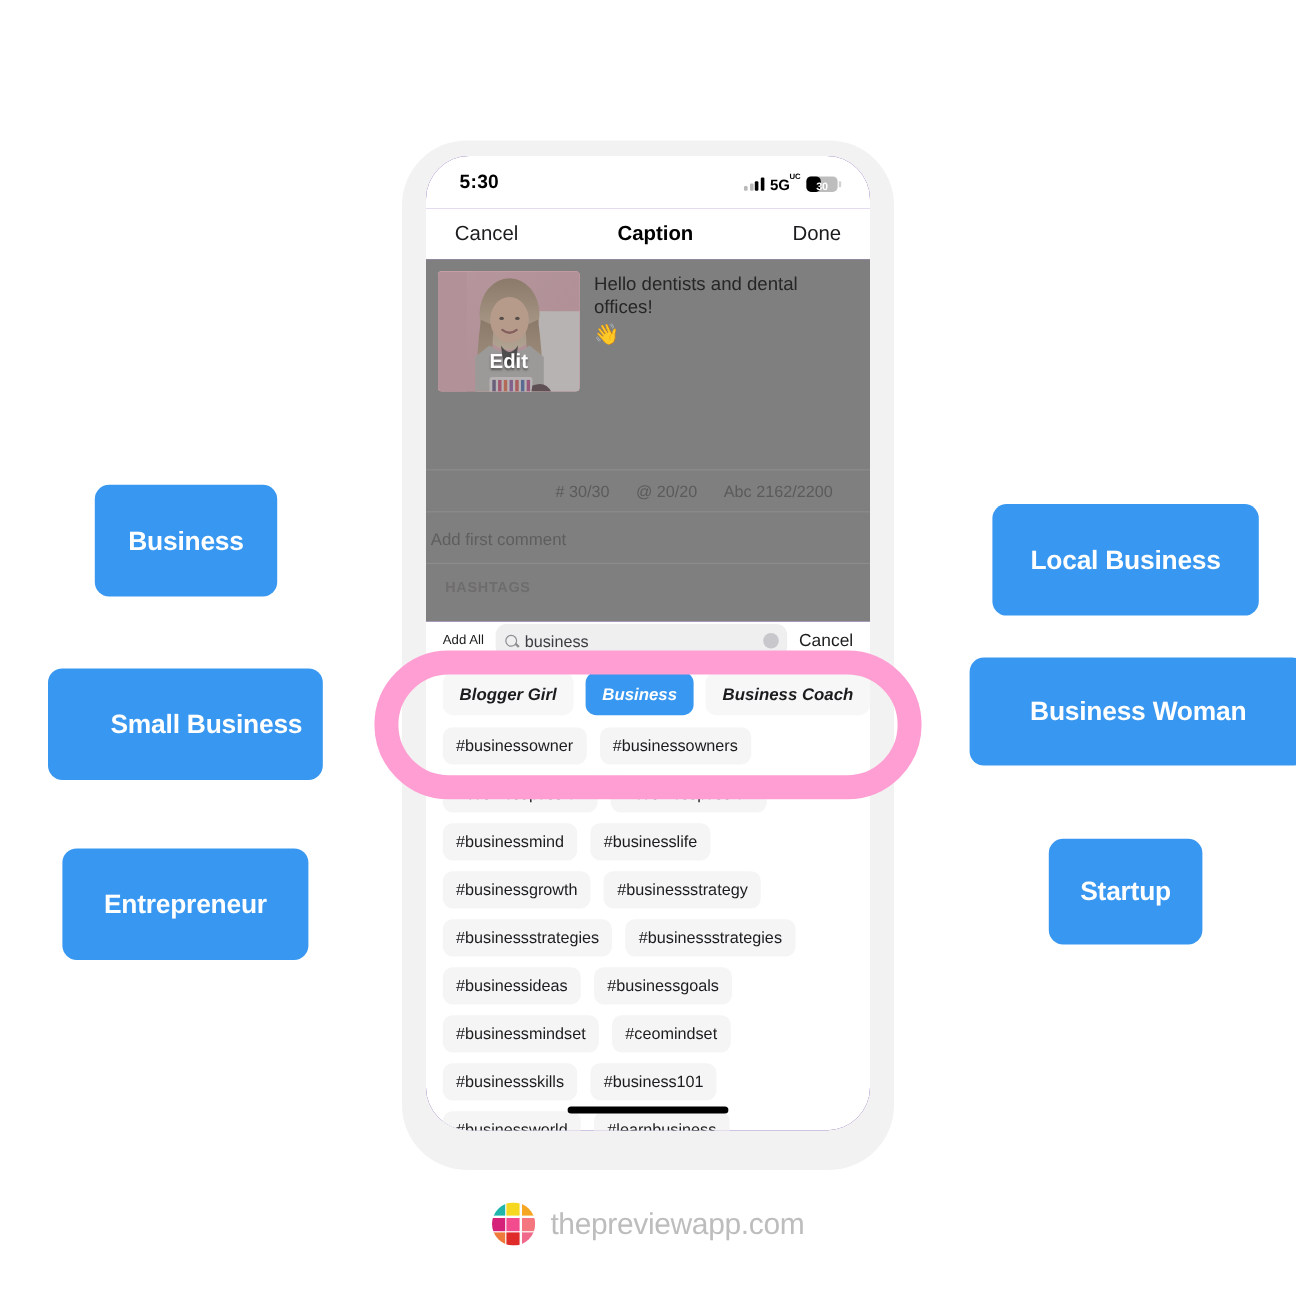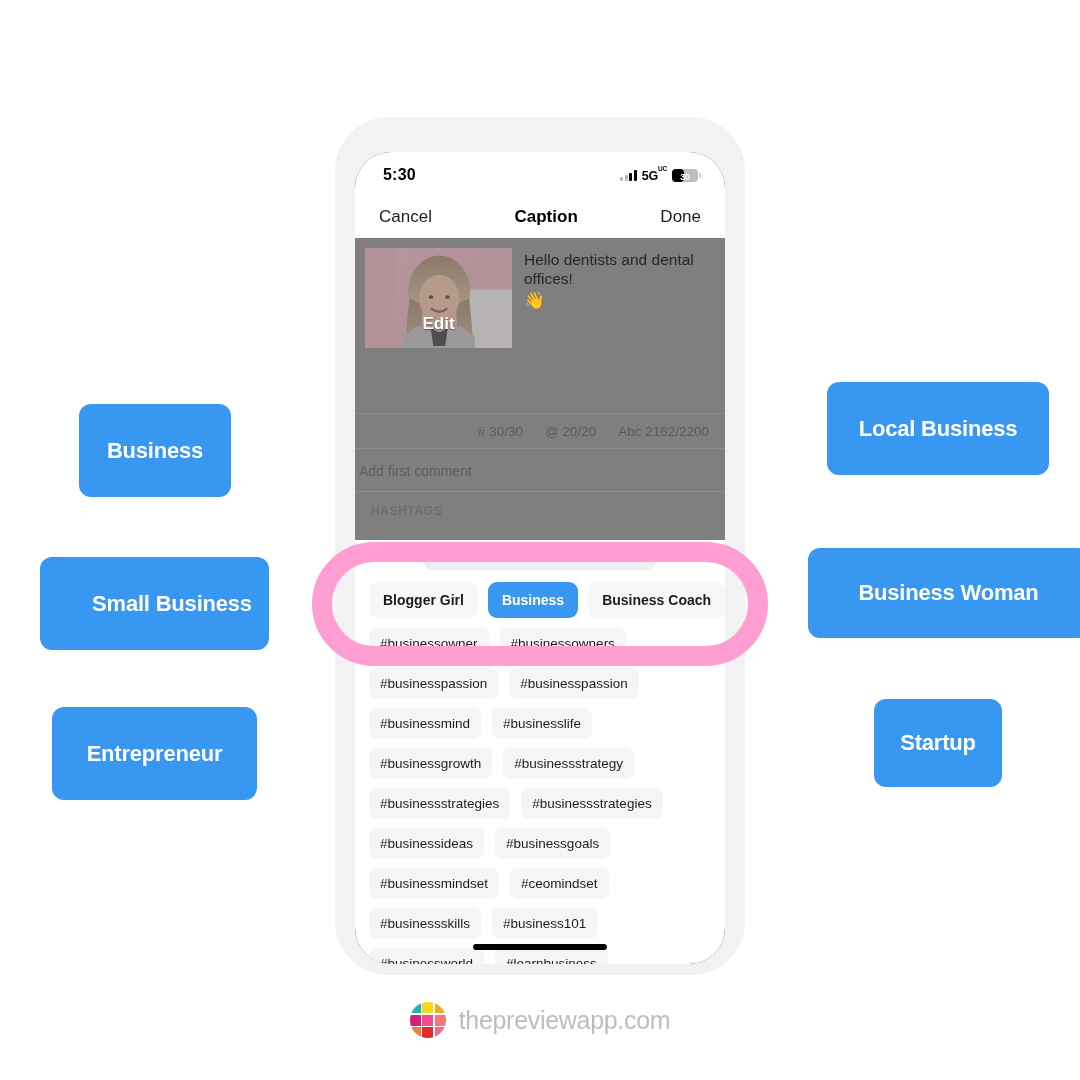--- a/index.html
+++ b/index.html
@@ -19,21 +19,21 @@
   #phone-frame {
     position: absolute;
     left: 335px; top: 117px;
     width: 410px; height: 858px;
     background: #f2f2f2;
     border-radius: 54px;
     box-shadow: 0 0 0 0 rgba(0,0,0,0);
   }
   #phone-screen {
     position: absolute;
-    left: 355px; top: 152px;
+    left: 355px; top: 130px;
     width: 370px; height: 812px;
     background: #4c1d95;
     border-radius: 36px;
     overflow: hidden;
   }
 
   
   #notch {
     position: absolute;
     left: 50%; transform: translateX(-50%);
@@ -126,26 +126,25 @@
   
   #caption-area {
     position: relative;
     background: #807f7f;
     height: 302px;
     z-index: 3;
   }
   #caption-top { display:flex; padding: 10px 12px 0 10px; }
   #thumb {
     position: relative;
-    width: 99px; height: 100px;
+    width: 118px; height: 100px;
     border-radius: 3px;
     overflow:hidden;
     flex: 0 0 auto;
     background: linear-gradient(180deg,#e3a9b4 0%, #dfa3b0 100%);
-    padding-left: 48px;
   }
   #thumb-photo { position:absolute; inset:0; }
   #thumb-edit {
     position:absolute; left:0; right:0; bottom: 14px;
     text-align:center;
     font-size: 17px; font-weight: bold; color:#ffffff;
     text-shadow: 0 1px 2px rgba(0,0,0,.45);
   }
   #caption-text {
     margin-left: 12px;
@@ -153,21 +152,21 @@
     padding-top: 2px;
   }
   #caption-emoji { font-size: 17px; display:block; margin-top: 1px;}
 
   #counter-row {
     position:absolute; left:0; right:0; top: 175px;
     height: 36px;
     border-top: 1px solid #8d8c8c;
     border-bottom: 1px solid #8d8c8c;
     display:flex; align-items:center; justify-content:flex-end;
-    gap: 22px; padding-right: 16px; box-sizing:border-box;
+    gap: 22px; padding-right: 31px; box-sizing:border-box;
     font-size: 13.5px; color: #5b5b5b;
   }
   #comment-row {
     position:absolute; left:0; right:0; top: 212px;
     height: 42px;
     border-bottom: 1px solid #8d8c8c;
     display:flex; align-items:center;
     padding-left: 4px; box-sizing:border-box;
     font-size: 14px; color:#5e5e5e;
   }
@@ -182,21 +181,21 @@
     position: relative;
     background:#ffffff;
     z-index: 4;
     height: 468px;
   }
   #search-row {
     display:flex; align-items:center; gap: 10px;
     padding: 6px 14px 8px 14px;
     height: 34px; box-sizing:border-box;
   }
-  #add-all { font-size: 14px; color:#1c1c1e; flex:0 0 auto; }
+  #add-all { font-size: 11px; color:#1c1c1e; flex:0 0 auto; }
   #search-field {
     flex: 1 1 auto;
     height: 28px;
     background:#efeff0;
     border-radius: 9px;
     display:flex; align-items:center;
     padding: 0 8px;
     gap: 5px;
     position: relative;
   }
@@ -218,20 +217,21 @@
     box-sizing: border-box;
     align-items:center;
   }
   .cat-chip {
     flex: 0 0 auto;
     background:#f7f7f8;
     border-radius: 9px;
     padding: 10px 14px;
     font-size: 14px; font-weight: bold; color:#1c1c1e;
     white-space: nowrap;
+    font-style: italic;
   }
   .cat-chip.selected { background:#3897f0; color:#ffffff; }
 
   #tag-list {
     padding: 0 14px;
     display:flex; flex-wrap: wrap; gap: 9px 11px;
     align-content: flex-start;
     height: 362px;
     overflow: hidden;
   }
@@ -274,21 +274,21 @@
     border-radius: 12px;
     display:flex; align-items:center; justify-content:center;
     font-size: 22px; font-weight: bold;
     letter-spacing: -0.2px;
     box-sizing:border-box;
     z-index: 5;
   }
   #badge-business       { left: 79px;  top: 404px; width: 152px; height: 93px; }
   #badge-small-business { left: 40px;  top: 557px; width: 229px; height: 93px; padding-left: 35px; }
   #badge-entrepreneur   { left: 52px;  top: 707px; width: 205px; height: 93px; justify-content: center; }
-  #badge-local-business { left: 827px; top: 382px; width: 222px; height: 93px; }
+  #badge-local-business { left: 827px; top: 420px; width: 222px; height: 93px; }
   #badge-business-woman { left: 808px; top: 548px; width: 281px; height: 90px; }
   #badge-startup        { left: 874px; top: 699px; width: 128px; height: 88px; }
 
   
   #footer {
     position:absolute;
     left: 0; right:0; top: 1002px;
     display:flex; align-items:center; justify-content:center;
     gap: 13px;
   }

